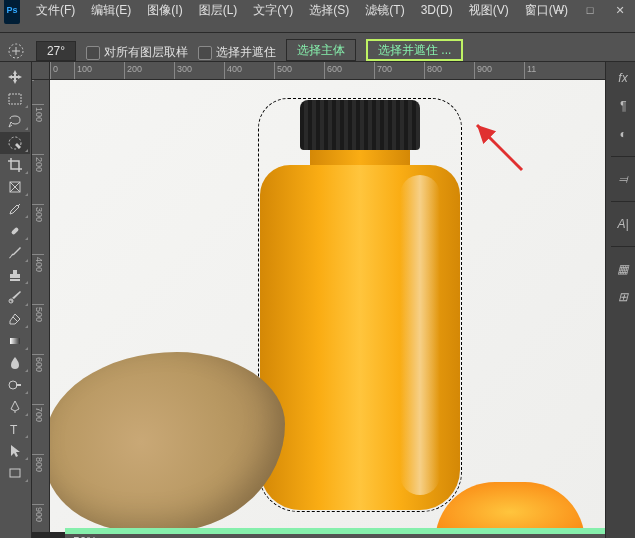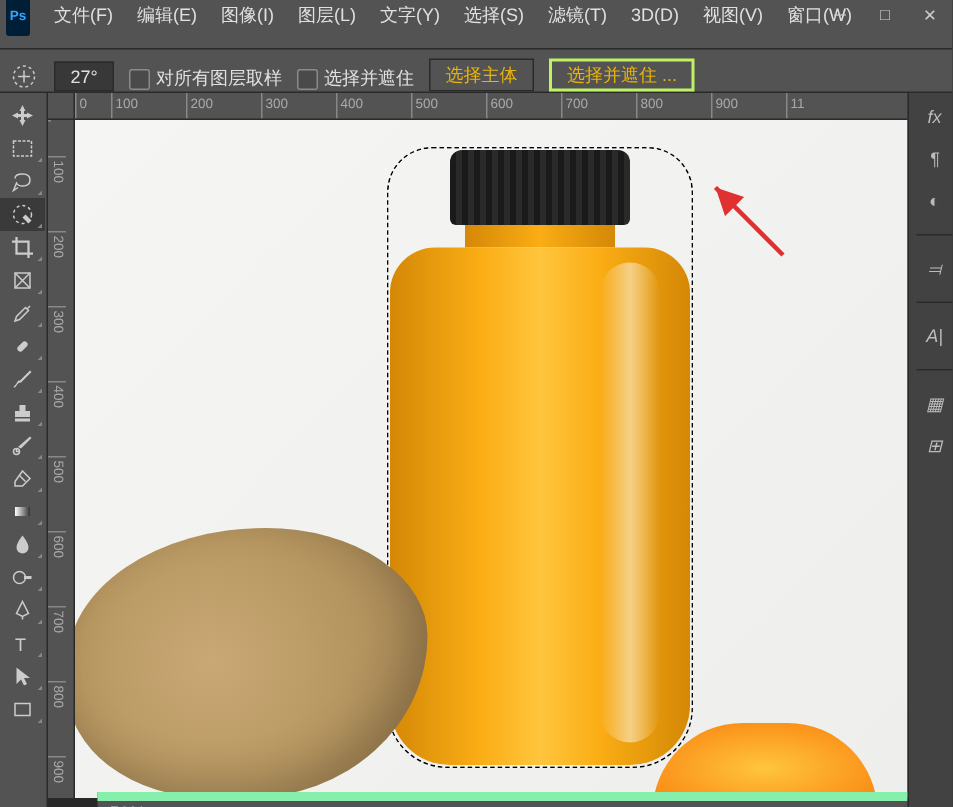--- a/index.html
+++ b/index.html
@@ -100,21 +100,21 @@
       height: 14px;
       border: 1px solid #8a8a8a;
       background: #4a4a4a;
       border-radius: 2px;
     }
     .options-btn {
       height: 22px;
       padding: 0 10px;
       background: #535353;
       border: 1px solid #2a2a2a;
-      color: #eab308;
+      color: #86efac;
       cursor: pointer;
       display: flex;
       align-items: center;
     }
     .options-btn.highlighted {
       border: 2px solid #bef264;
       position: relative;
     }
     .workspace {
       display: flex;

